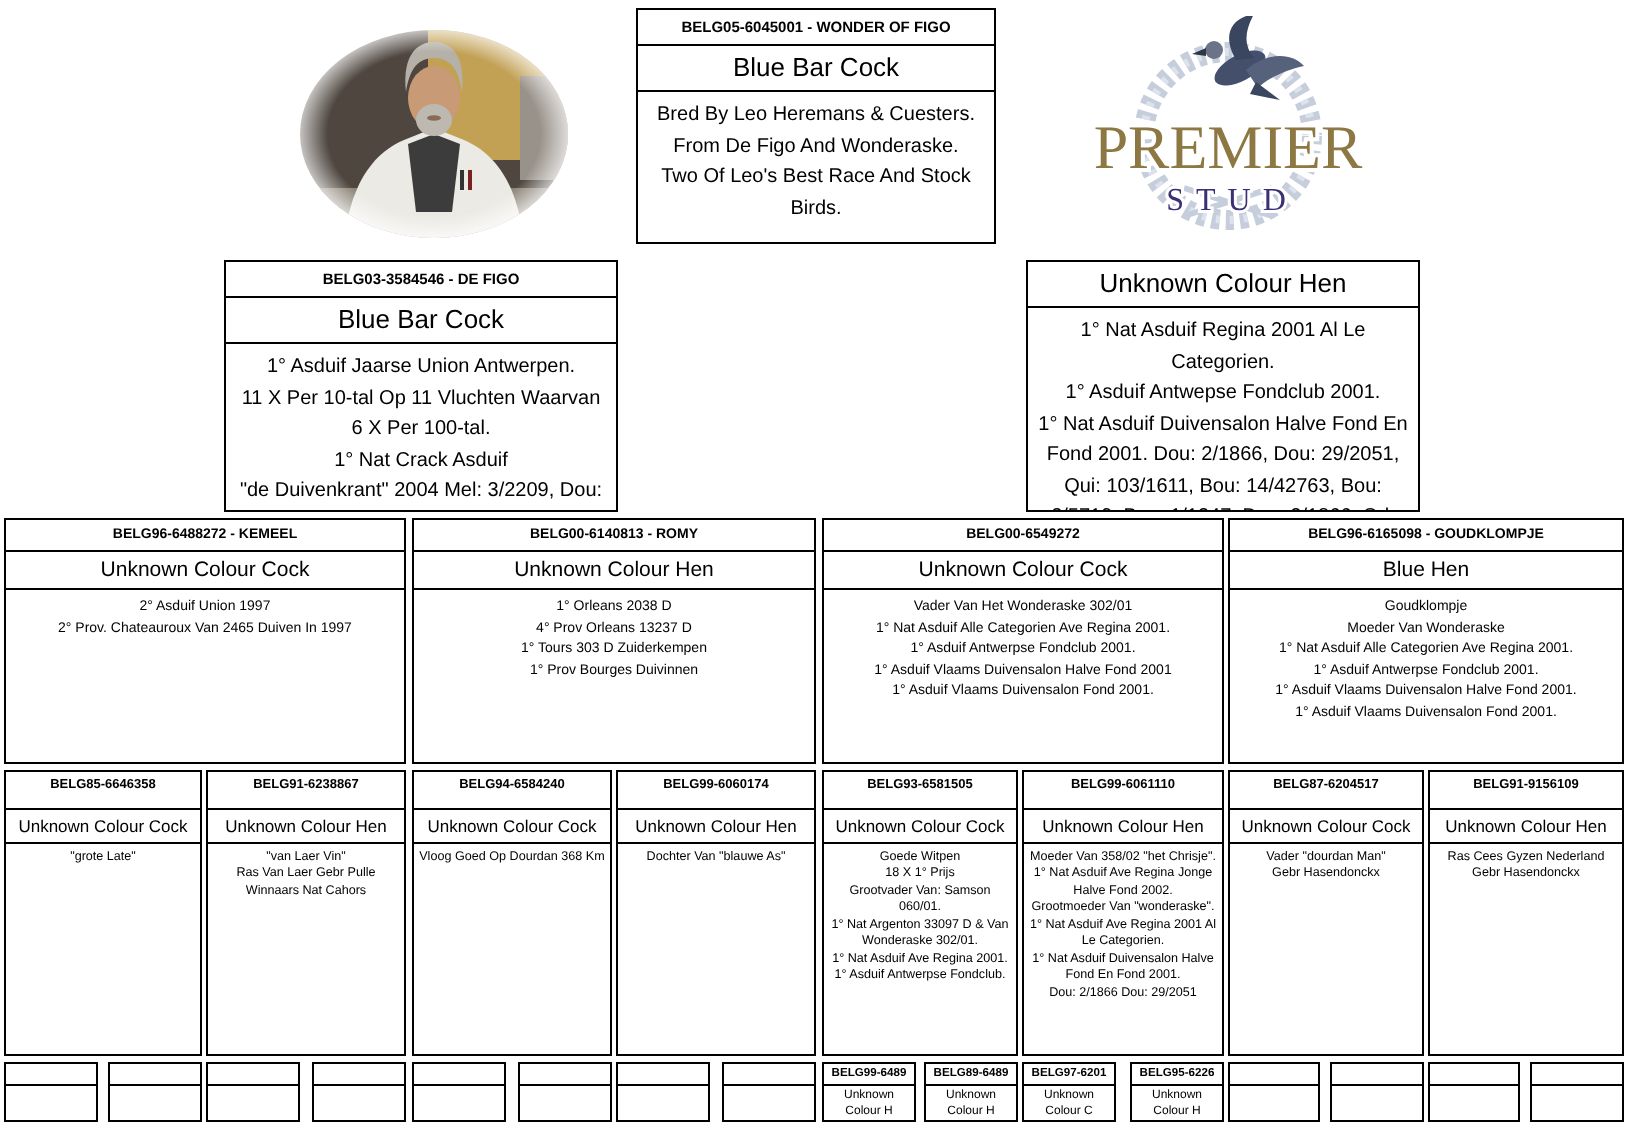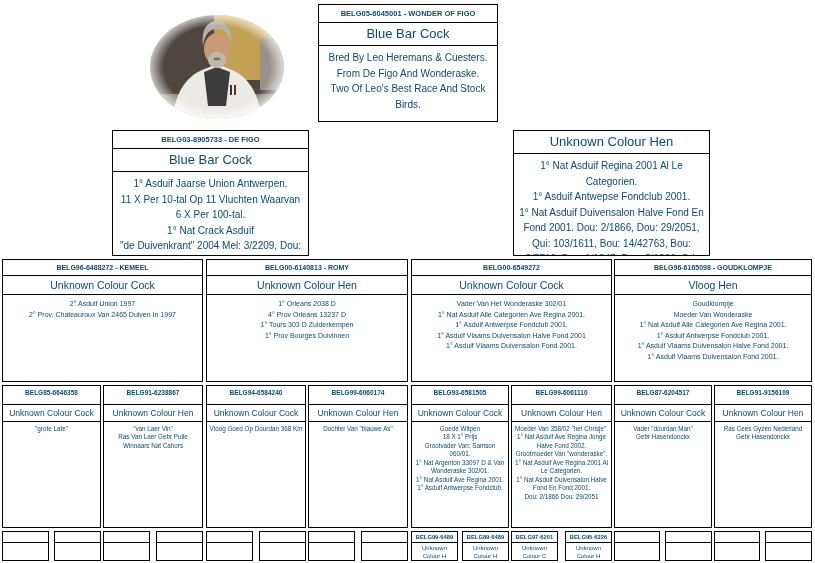--- a/index.html
+++ b/index.html
@@ -1,18 +1,18 @@
 <!DOCTYPE html>
 <html><head>
 <meta charset="utf-8">
 <style>
   html,body { margin:0; padding:0; background:#fff; }
   .page {
     position:relative; width:815px; height:563px; background:#fff;
-    font-family:"Liberation Sans", sans-serif; color:#0c4a6e; overflow:hidden;
+    font-family:"Liberation Sans", sans-serif; color:#000000; overflow:hidden;
   }
   .box { position:absolute; border:1px solid #000; background:#fff; box-sizing:border-box; overflow:hidden; }
   .hdr { border-bottom:1px solid #000; font-weight:bold; text-align:center; }
   .sub { border-bottom:1px solid #000; text-align:center; }
   .bdy { text-align:center; white-space:pre-line; }
 
   
   .g1 .hdr, .g2 .hdr { font-size:7.5px; padding:4px 2px; }
   .g1 .sub, .g2 .sub { font-size:13px; padding:3px 2px 4px; }
   .g1 .bdy, .g2 .bdy { font-size:10px; line-height:1.55; padding:4px 5px; }
@@ -68,23 +68,42 @@
   </div>
 
   <div class="box g1" style="left:318px;top:4px;width:180px;height:118px">
     <div class="hdr">BELG05-6045001 - WONDER OF FIGO</div>
     <div class="sub">Blue Bar Cock</div>
     <div class="bdy">Bred By Leo Heremans &amp; Cuesters.
 From De Figo And Wonderaske.
 Two Of Leo's Best Race And Stock Birds.</div>
   </div>
 
+  <div class="art" style="left:528px;top:8px;width:172px;height:114px">
+    <svg width="172" height="114" viewBox="0 0 172 114">
+      <g>
+        <circle cx="86" cy="60" r="42" fill="none" stroke="#c6cedb" stroke-width="10" stroke-dasharray="4 3"></circle>
+        <circle cx="86" cy="60" r="42" fill="none" stroke="#dde3ec" stroke-width="4" stroke-dasharray="2 5"></circle>
+        <path d="M64,100 L108,86 M64,86 L108,100" stroke="#c6cedb" stroke-width="3" fill="none"></path>
+      </g>
+      <g>
+        <ellipse cx="92" cy="26" rx="14" ry="6.5" transform="rotate(-28 92 26)" fill="#44506b"></ellipse>
+        <path d="M90,22 C83,10 87,1 99,-1 C94,8 94,15 99,21 Z" fill="#3a4660"></path>
+        <path d="M95,27 C105,18 118,18 124,25 C115,27 106,31 101,36 Z" fill="#56617c"></path>
+        <circle cx="79" cy="17" r="4.5" fill="#6a7387"></circle>
+        <path d="M75,16 L68,19 L75,20 Z" fill="#2e3744"></path>
+        <path d="M100,33 L112,42 L97,39 Z" fill="#3a4660"></path>
+      </g>
+      <text x="86" y="76" text-anchor="middle" font-family="Liberation Serif, serif" font-size="31" fill="#8d7742" stroke="#ffffff" stroke-width="4" paint-order="stroke">PREMIER</text>
+      <text x="88" y="97" text-anchor="middle" font-family="Liberation Serif, serif" font-size="16" letter-spacing="6" fill="#3b3076" stroke="#ffffff" stroke-width="3" paint-order="stroke">STUD</text>
+    </svg>
+  </div>
 
   <div class="box g2" style="left:112px;top:130px;width:197px;height:126px">
-    <div class="hdr">BELG03-8905733 - DE FIGO</div>
+    <div class="hdr">BELG03-3584546 - DE FIGO</div>
     <div class="sub">Blue Bar Cock</div>
     <div class="bdy">1° Asduif Jaarse Union Antwerpen.
 11 X Per 10-tal Op 11 Vluchten Waarvan 6 X Per 100-tal.
 1° Nat Crack Asduif
 "de Duivenkrant" 2004 Mel: 3/2209, Dou: 4/1376, Dou: 10/2054, Dou 6/1129, Tou: 10/1782, Mar: 3/381, Dou: 27/3075, Tou: 28/2429, Mar: 31/2320, Tou:12/876, Dou:24/1052, Dou: 18/631</div>
   </div>
 
   <div class="box g2" style="left:513px;top:130px;width:197px;height:126px">
     <div class="sub">Unknown Colour Hen</div>
     <div class="bdy">1° Nat Asduif Regina 2001 Al Le Categorien.
@@ -111,21 +130,21 @@
     <div class="hdr">BELG00-6549272</div>
     <div class="sub">Unknown Colour Cock</div>
     <div class="bdy">Vader Van Het Wonderaske 302/01
 1° Nat Asduif Alle Categorien Ave Regina 2001.
 1° Asduif Antwerpse Fondclub 2001.
 1° Asduif Vlaams Duivensalon Halve Fond 2001
 1° Asduif Vlaams Duivensalon Fond 2001.</div>
   </div>
   <div class="box g3" style="left:614px;top:259px;width:198px;height:123px">
     <div class="hdr">BELG96-6165098 - GOUDKLOMPJE</div>
-    <div class="sub">Vloog Hen</div>
+    <div class="sub">Blue Hen</div>
     <div class="bdy">Goudklompje
 Moeder Van Wonderaske
 1° Nat Asduif Alle Categorien Ave Regina 2001.
 1° Asduif Antwerpse Fondclub 2001.
 1° Asduif Vlaams Duivensalon Halve Fond 2001.
 1° Asduif Vlaams Duivensalon Fond 2001.</div>
   </div>
 
   <div class="box g4" style="left:2px;top:385px;width:99px;height:143px">
     <div class="hdr">BELG85-6646358</div>

